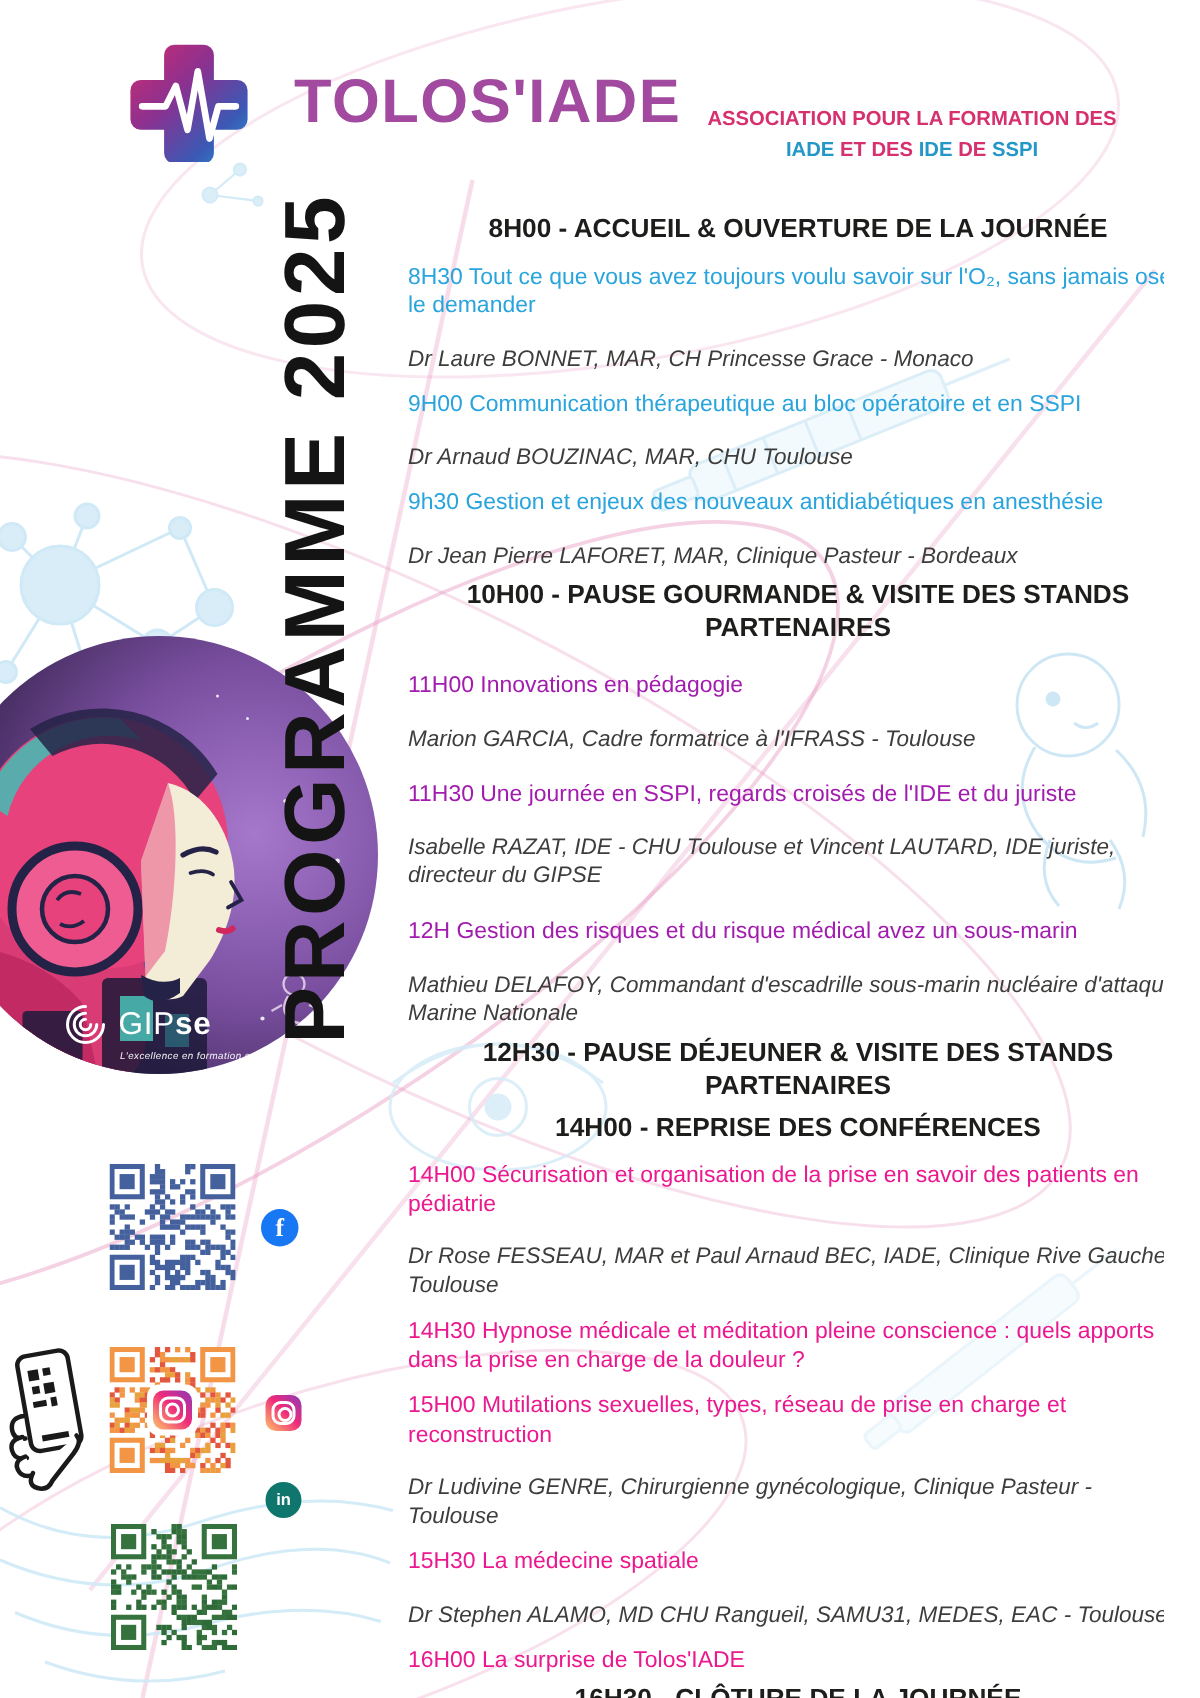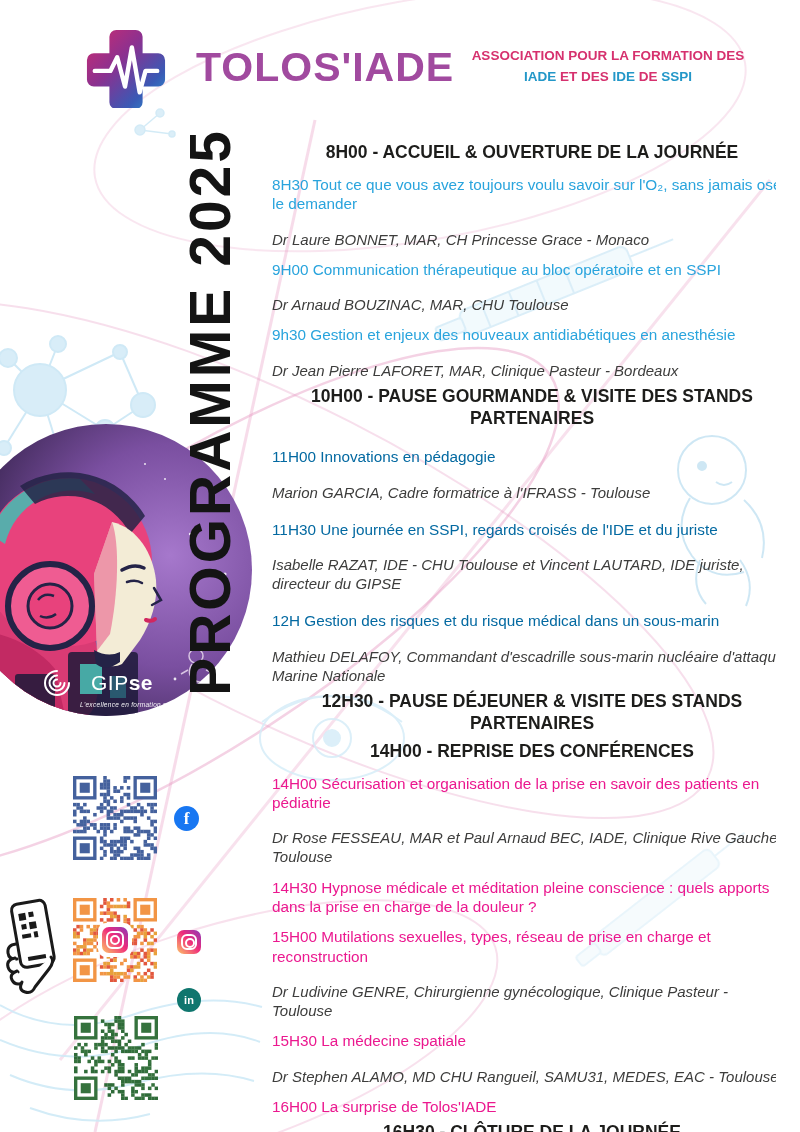--- a/index.html
+++ b/index.html
@@ -6,41 +6,41 @@
   .page{position:relative;width:776px;height:1132px;background:#fff;overflow:hidden;
         font-family:"Liberation Sans","DejaVu Sans",sans-serif;}
   .abs{position:absolute;}
   svg{display:block;}
 
   
   .logo-cross{left:86px;top:26px;width:80px;height:82px;z-index:3;}
   .brand{left:196px;top:44px;font-size:41px;font-weight:bold;color:#a14a9f;letter-spacing:1px;z-index:3;}
   .assoc{left:452px;top:46px;width:312px;text-align:center;font-size:13.5px;font-weight:bold;
          line-height:1.55;z-index:3;}
-  .c-pink{color:#d6316e;} .c-blue{color:#2397c8;}
+  .c-pink{color:#d6316e;margin-top:23px;} .c-blue{color:#2397c8;}
 
   
   .vbanner{left:164px;top:128px;height:518px;width:92px;z-index:2;display:flex;align-items:flex-start;justify-content:center;}
   .vbanner span{writing-mode:vertical-rl;transform:rotate(180deg);font-size:57px;font-weight:bold;
                 color:#141414;letter-spacing:3px;white-space:nowrap;line-height:1;}
 
   
   .astro{left:-40px;top:424px;width:292px;height:292px;border-radius:50%;overflow:hidden;z-index:1;}
   .gipse{left:40px;top:666px;z-index:2;color:#fff;width:160px;}
-  .gipse .row1{display:flex;align-items:center;gap:17px;}
+  .gipse .row1{display:flex;align-items:center;gap:5px;}
   .gipse .nm{font-size:21px;letter-spacing:.5px;}
   .gipse .nm .b{font-weight:bold;}
   .gipse .tag{font-size:6.5px;font-style:italic;margin:1px 0 0 40px;opacity:.95;letter-spacing:.3px;}
 
   
   .sched{left:272px;top:142px;width:520px;z-index:2;}
   .sec{font-size:17.5px;font-weight:bold;color:#1d1d1b;text-align:center;line-height:1.25;margin:6px 0 6px;}
   .sec:first-child{margin-top:0;}
   .talk{font-size:15.3px;font-weight:normal;line-height:1.27;margin-top:11px;}
-  .talk.cyan{color:#29a4dd;} .talk.purple{color:#0369a1;margin-top:18px;} .talk.pink{color:#eb188f;}
+  .talk.cyan{color:#29a4dd;} .talk.purple{color:#a21caf;margin-top:18px;} .talk.pink{color:#eb188f;}
   .spk{font-size:15px;font-style:italic;color:#3d3d3c;line-height:1.27;margin-top:16px;}
 
   
   .qrbox{width:84px;height:84px;z-index:2;}
   .qr-fb{left:73px;top:776px;}
   .qr-ig{left:73px;top:898px;}
   .qr-li{left:74px;top:1016px;}
   .qr-center-ig{left:98px;top:923px;width:34px;height:34px;z-index:3;background:#fff;border-radius:8px;
                 display:flex;align-items:center;justify-content:center;}
   .ig-glyph{width:26px;height:26px;border-radius:7px;background:linear-gradient(45deg,#fdc468,#ee2a7b 55%,#8a3ab9);
@@ -240,21 +240,21 @@
     <div class="spk">Dr Laure BONNET, MAR, CH Princesse Grace - Monaco</div>
     <div class="talk cyan">9H00 Communication thérapeutique au bloc opératoire et en SSPI</div>
     <div class="spk">Dr Arnaud BOUZINAC, MAR, CHU Toulouse</div>
     <div class="talk cyan">9h30 Gestion et enjeux des nouveaux antidiabétiques en anesthésie</div>
     <div class="spk">Dr Jean Pierre LAFORET, MAR, Clinique Pasteur - Bordeaux</div>
     <div class="sec">10H00 - PAUSE GOURMANDE &amp; VISITE DES STANDS PARTENAIRES</div>
     <div class="talk purple">11H00 Innovations en pédagogie</div>
     <div class="spk">Marion GARCIA, Cadre formatrice à l'IFRASS - Toulouse</div>
     <div class="talk purple">11H30 Une journée en SSPI, regards croisés de l'IDE et du juriste</div>
     <div class="spk">Isabelle RAZAT, IDE - CHU Toulouse et Vincent LAUTARD, IDE juriste, directeur du GIPSE</div>
-    <div class="talk purple">12H Gestion des risques et du risque médical dans un sous-marin</div>
+    <div class="talk purple">12H Gestion des risques et du risque médical avez un sous-marin</div>
     <div class="spk">Mathieu DELAFOY, Commandant d'escadrille sous-marin nucléaire d'attaque Marine Nationale</div>
     <div class="sec">12H30 - PAUSE DÉJEUNER &amp; VISITE DES STANDS PARTENAIRES</div>
     <div class="sec">14H00 - REPRISE DES CONFÉRENCES</div>
     <div class="talk pink">14H00 Sécurisation et organisation de la prise en savoir des patients en pédiatrie</div>
     <div class="spk">Dr Rose FESSEAU, MAR et Paul Arnaud BEC, IADE, Clinique Rive Gauche - Toulouse</div>
     <div class="talk pink">14H30 Hypnose médicale et méditation pleine conscience : quels apports dans la prise en charge de la douleur ?</div>
     <div class="talk pink">15H00 Mutilations sexuelles, types, réseau de prise en charge et reconstruction</div>
     <div class="spk">Dr Ludivine GENRE, Chirurgienne gynécologique, Clinique Pasteur - Toulouse</div>
     <div class="talk pink">15H30 La médecine spatiale</div>
     <div class="spk">Dr Stephen ALAMO, MD CHU Rangueil, SAMU31, MEDES, EAC - Toulouse</div>

